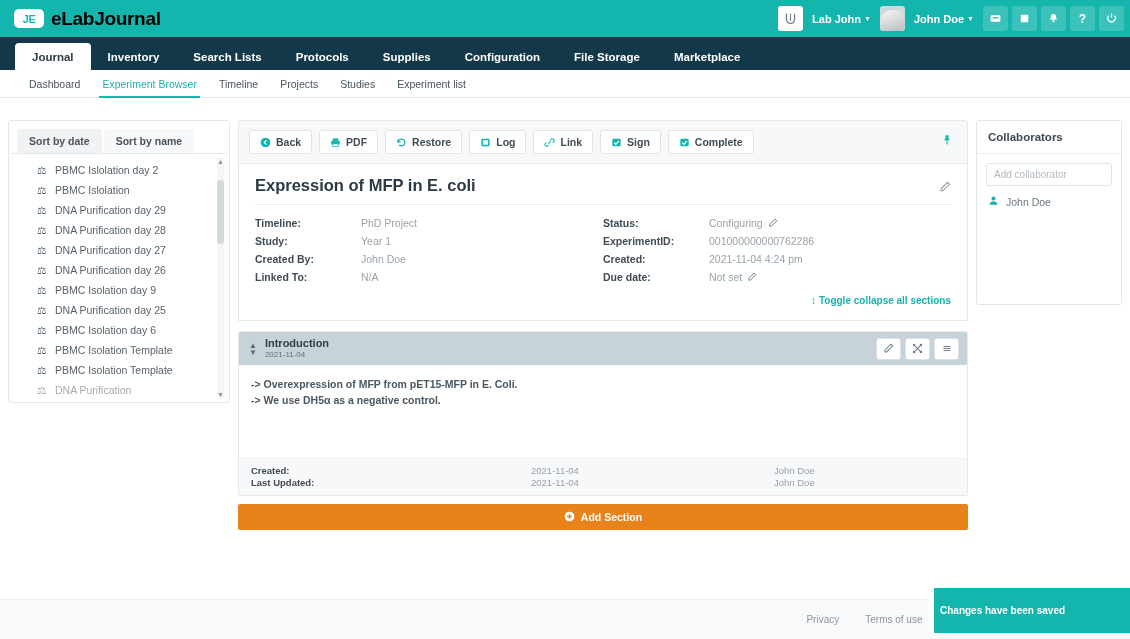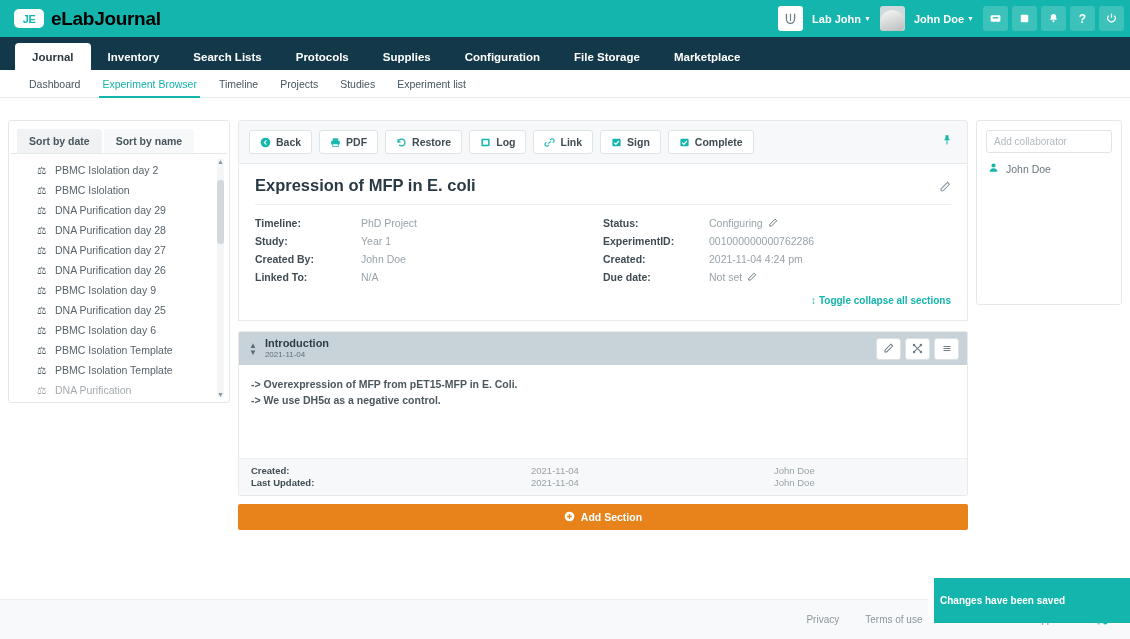--- a/index.html
+++ b/index.html
@@ -337,21 +337,21 @@
     padding-right: 18px; gap: 26px;
   }
   .foot-link {
     font-size: 10px; color: #8c979d; cursor: pointer; white-space: nowrap;
   }
   .foot-logo { display: flex; align-items: center; padding-left: 4px; }
 
   
   .toast {
     position: absolute;
-    right: 0; bottom: 16px;
+    right: 0; bottom: 6px;
     width: 202px; height: 45px;
     background: #13b5ad;
     display: flex; align-items: center;
     padding: 0 12px;
     color: #ffffff; font-size: 10px; font-weight: bold;
     overflow: hidden;
   }
   .left-edge {
     position: absolute; left: 0; top: 0; bottom: 0; width: 6px;
     background: #ffffff;
@@ -703,20 +703,21 @@
             <circle cx="8" cy="8" r="7" fill="#ffffff"></circle>
             <path d="M8 4.4v7.2M4.4 8h7.2" stroke="#e8821a" stroke-width="1.9"></path>
           </svg>
       </span>
       <span>Add Section</span>
     </div>
 
   </div>
 
   <div class="rightpanel">
+    <div class="collab-head">Collaborators</div>
     <div class="collab-body">
       <input class="collab-input" type="text" placeholder="Add collaborator" style="">
       <div class="collab-item">
         <span>
           <svg width="11" height="11" viewBox="0 0 16 16">
               <circle cx="8" cy="5" r="3" fill="#13b5ad"></circle>
               <path d="M2.4 14c0-3.2 2.5-5 5.6-5s5.6 1.8 5.6 5z" fill="#13b5ad"></path>
             </svg>
         </span>
         <span>John Doe</span>

